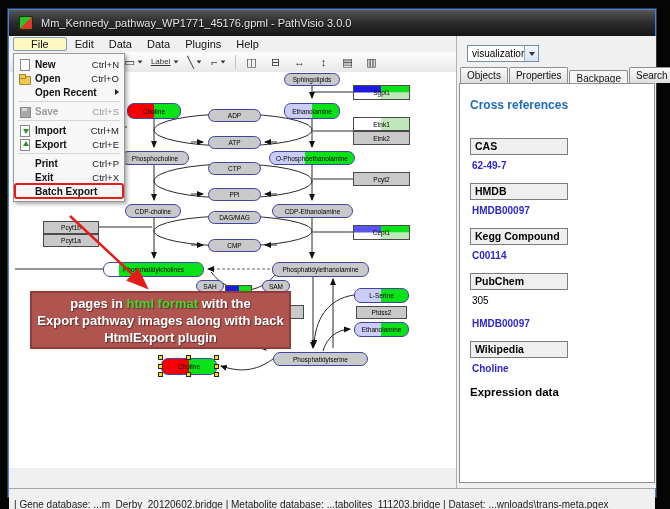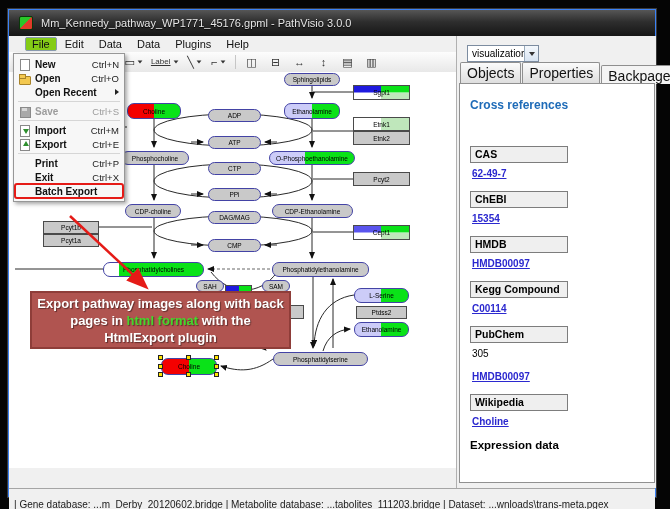--- a/index.html
+++ b/index.html
@@ -9,21 +9,21 @@
   
   #win{left:8px;top:9px;width:646px;height:486px;border:1px solid #3b82f6;background:#f0f0f0;
        box-shadow:0 0 0 1px #3a3a3a;}
   #titlebar{left:0;top:0;width:100%;height:26px;
        background:linear-gradient(#565656,#2e2e2e 45%,#161616);display:flex;align-items:center;}
   #title-icon{width:12px;height:12px;margin:0 8px 0 10px;border-radius:2px;
        background:linear-gradient(135deg,#29c629 0 50%,#e03a2a 50% 100%);border:1px solid #0a380a;}
   #title-text{color:#e6e6e6;font-size:11px;text-shadow:0 1px 1px #000;}
   #menubar{left:0;top:26px;width:447px;height:16px;background:#f0f0f0;display:flex;align-items:center;padding-left:4px;}
   .menu-item{font-size:11px;color:#111;padding:1px 7px;margin-right:1px;}
-  .menu-item.open{border:1px solid #8a9ab0;background:#84cc16;border-radius:2px;padding:0 6px;margin-left:12px;}
+  .menu-item.open{border:1px solid #8a9ab0;background:#fef9c3;border-radius:2px;padding:0 17px;}
   
   #toolbar{left:0;top:42px;width:447px;height:20px;background:linear-gradient(#fdfdfd,#e8e8e8);
        border-bottom:1px solid #c2c2c2;display:flex;align-items:center;}
   #zoom-label{font-size:9px;color:#222;margin:0 3px 0 6px;}
   .combo{background:#fff;border:1px solid #7c8ca0;height:14px;display:flex;align-items:center;font-size:10px;}
   .combo .val{flex:1;padding:0 4px;white-space:nowrap;overflow:hidden;}
   .combo .cbtn{width:13px;height:100%;background:linear-gradient(#f4f8fc,#d8e4f2);border-left:1px solid #9ab;
        display:flex;align-items:center;justify-content:center;}
   .car-down{width:0;height:0;border-left:3px solid transparent;border-right:3px solid transparent;border-top:4px solid #333;}
   .car-right{width:0;height:0;border-top:3px solid transparent;border-bottom:3px solid transparent;border-left:4px solid #222;}
@@ -63,32 +63,32 @@
   .ic.i-save::after{background:#d8d8d8;}
   .ic.i-import::before,.ic.i-export::before{content:"";position:absolute;left:2px;top:0;width:8px;height:10px;background:#fff;border:1px solid #888;}
   .ic.i-import::after{content:"";position:absolute;left:5px;top:4px;width:0;height:0;
       border-left:3px solid transparent;border-right:3px solid transparent;border-top:5px solid #2e8f2e;}
   .ic.i-export::after{content:"";position:absolute;left:5px;top:2px;width:0;height:0;
       border-left:3px solid transparent;border-right:3px solid transparent;border-bottom:5px solid #2e8f2e;}
   
   #sidepanel{left:447px;top:26px;width:199px;height:452px;background:#f0f0f0;border-left:1px solid #b0b0b0;}
   #viz-combo{left:10px;top:9px;width:70px;height:15px;}
   #tabs{left:3px;top:30px;height:17px;display:flex;align-items:flex-end;}
-  .tab{font-size:14px;color:#111;padding:2px 6px 2px 6px;background:linear-gradient(#fbfbfb,#dedede);
+  .tab{font-size:10px;color:#111;padding:2px 6px 2px 6px;background:linear-gradient(#fbfbfb,#dedede);
        border:1px solid #8f8f8f;border-bottom:none;border-radius:2px 2px 0 0;margin-right:1px;}
   .tab.active{background:#f4f4f4;padding-bottom:0;position:relative;top:1px;}
   #panel-content{left:2px;top:47px;width:194px;height:398px;background:#fff;border:1px solid #909090;
        overflow:hidden;padding:0;}
   #panel-inner{position:absolute;left:10px;top:8px;right:8px;}
   #xref-heading{color:#1e6bb8;font-weight:bold;font-size:12px;margin:6px 0 0 0;}
-  .xref-section{margin-top:8px;}
+  .xref-section{margin-top:0;}
   .xref-title{width:92px;height:13px;background:#efefef;border:1px solid #7d7d7d;font-weight:bold;
        font-size:10.5px;padding:1px 0 1px 4px;color:#000;}
   .xref-value{font-size:10px;margin:5px 0 12px 2px;color:#000;}
-  .xref-value.link{color:#2b28cf;font-weight:bold;text-decoration:underline;}
+  .xref-value.link{color:#2b28cf;font-weight:bold;}
   #expr-heading{font-weight:bold;font-size:11.5px;color:#000;margin-top:3px;}
   
   #statusbar{left:0;top:478px;width:100%;height:31px;background:#f0f0f0;border-top:1px solid #a5a5a5;
        font-size:10px;color:#1a1a1a;display:flex;align-items:center;padding-left:5px;box-sizing:border-box;white-space:nowrap;}
   
   #callout{left:30px;top:291px;width:257px;height:54px;background:#b05450;border:2px solid #8e3d39;
        z-index:40;display:flex;flex-direction:column;align-items:center;justify-content:center;
        font-weight:bold;font-size:13px;color:#fff;text-shadow:1px 1px 1px rgba(0,0,0,.45);line-height:17px;}
   #callout .hl-green{color:#45d62c;}
   #red-overlay{left:0;top:0;width:670px;height:509px;pointer-events:none;z-index:35;}
@@ -316,24 +316,20 @@
     <div id="panel-content" class="abs">
       <div id="panel-inner">
         <div id="xref-heading">Cross references</div>
         <div style="height:26px"></div>
         <div id="xref-sections">
             <div class="xref-section">
               <div class="xref-title">CAS</div>
               <div class="xref-value link">62-49-7</div>
             </div>
             <div class="xref-section">
-              <div class="xref-title">ChEBI</div>
-              <div class="xref-value link">15354</div>
-            </div>
-            <div class="xref-section">
               <div class="xref-title">HMDB</div>
               <div class="xref-value link">HMDB00097</div>
             </div>
             <div class="xref-section">
               <div class="xref-title">Kegg Compound</div>
               <div class="xref-value link">C00114</div>
             </div>
             <div class="xref-section">
               <div class="xref-title">PubChem</div>
               <div class="xref-value">305</div>
@@ -359,16 +355,16 @@
 <svg id="red-overlay" class="abs">
   <defs>
     <marker id="ahr" markerWidth="10" markerHeight="10" refX="7" refY="3.5" orient="auto">
       <path d="M0,0 L9,3.5 L0,7 z" fill="#e51b17"></path>
     </marker>
   </defs>
   <path d="M70,216 L145,286" stroke="#e51b17" stroke-width="2.5" fill="none" marker-end="url(#ahr)"></path>
 </svg>
 
 <div id="callout" class="abs">
+  <div><span>pages in </span><span class="hl-green">html format</span><span> with the</span></div>
   <div><span>Export pathway images along with back</span></div>
-  <div><span>pages in </span><span class="hl-green">html format</span><span> with the</span></div>
   <div><span>HtmlExport plugin</span></div>
 </div>
 
 </body></html>

